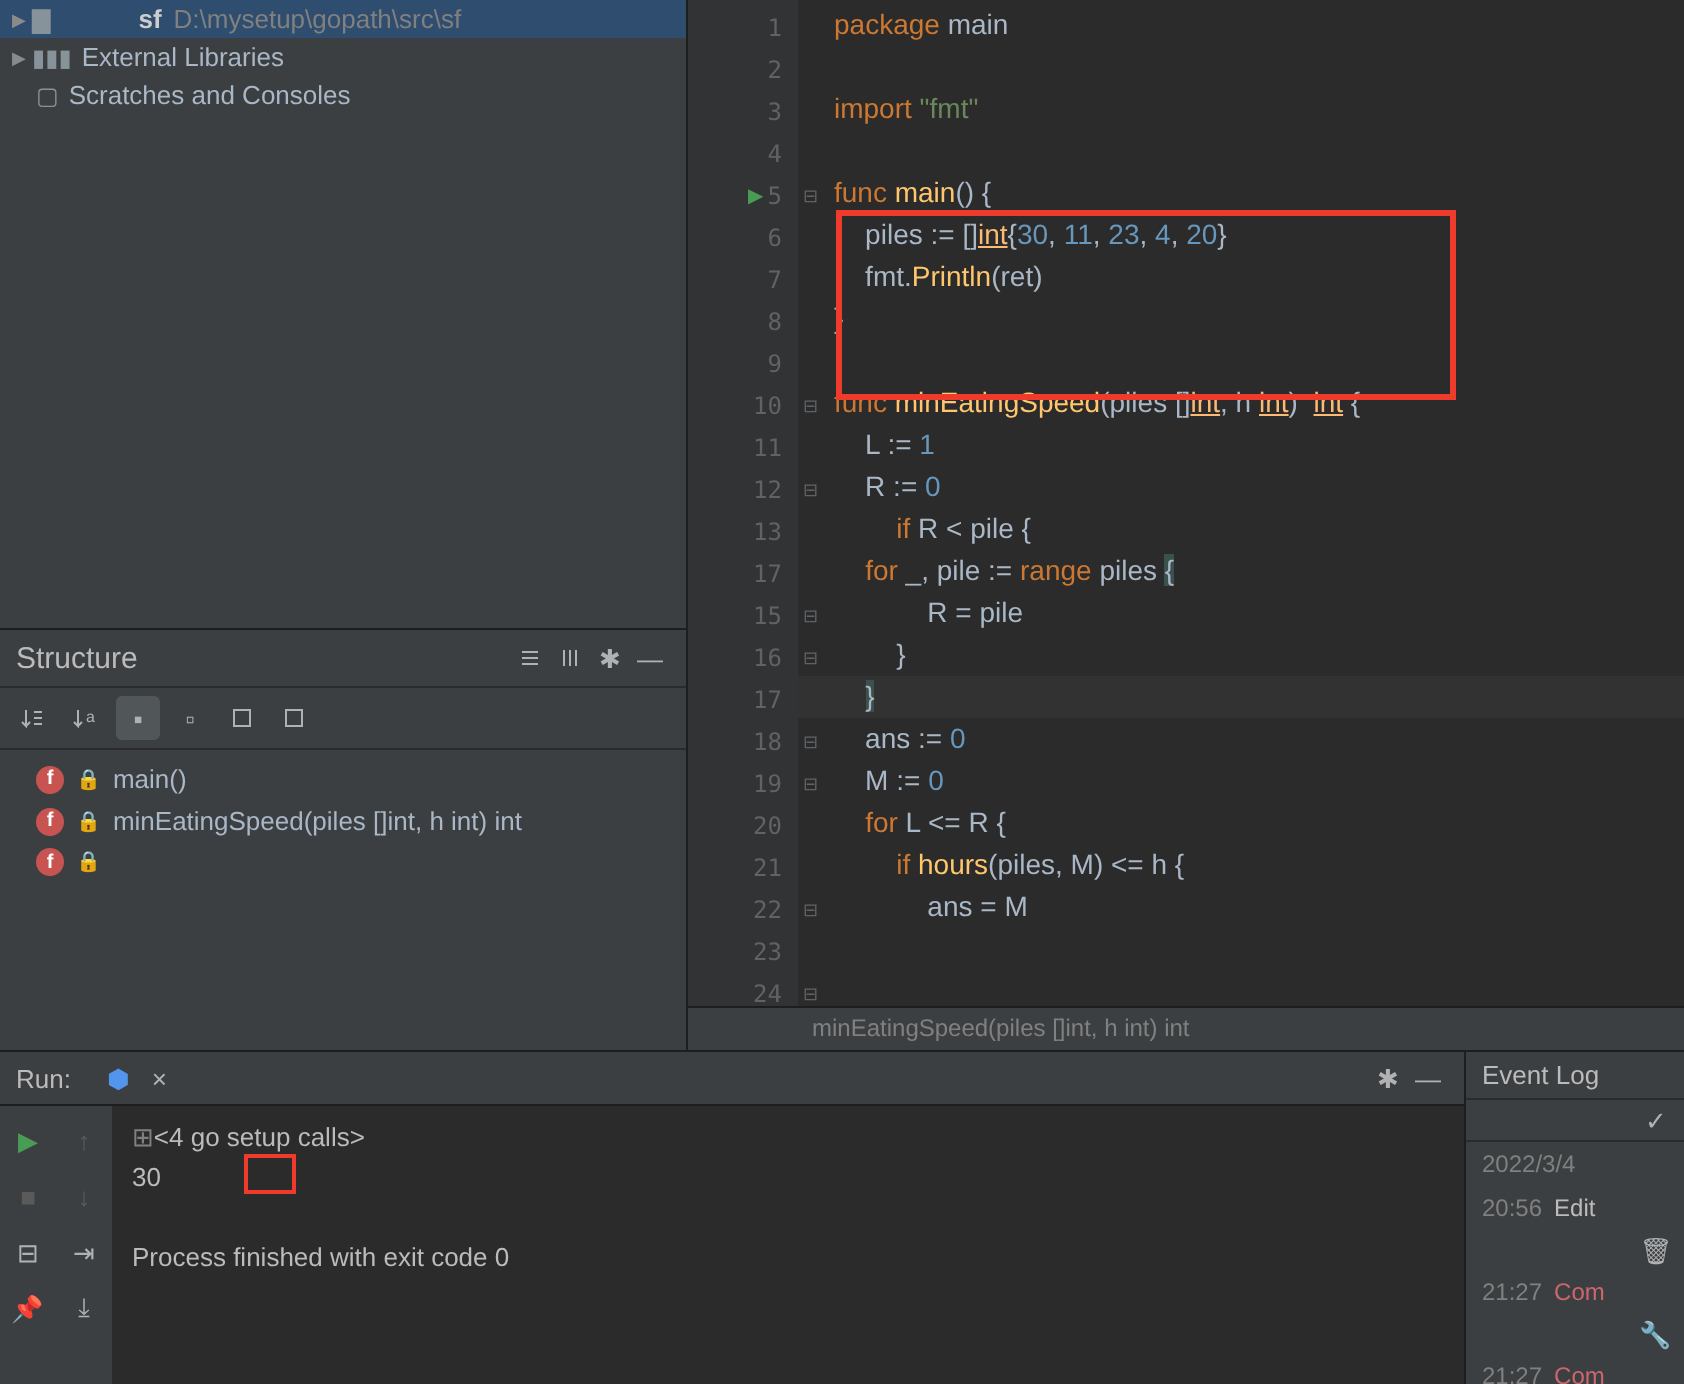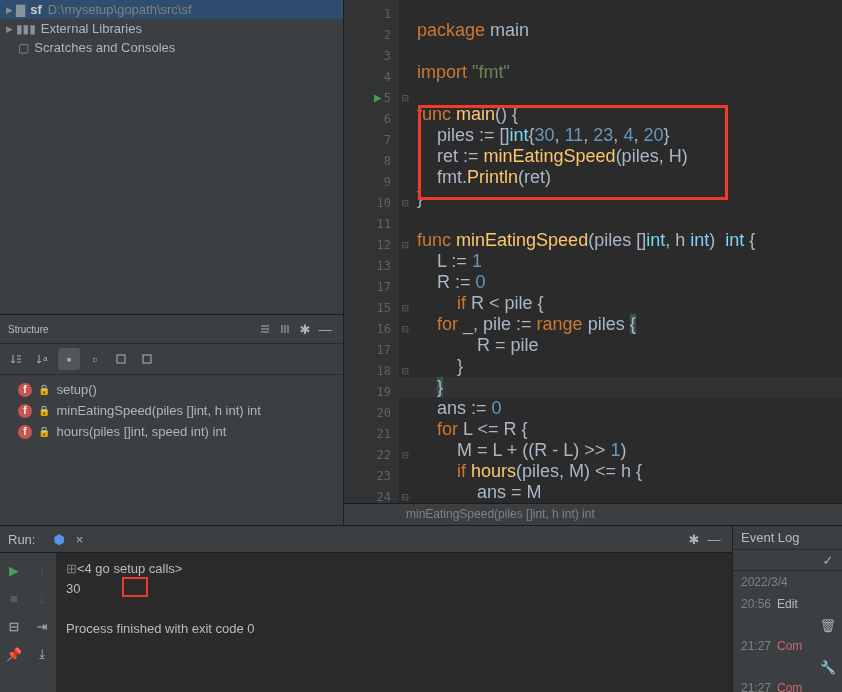--- a/index.html
+++ b/index.html
@@ -8,45 +8,45 @@
 .left-col{width:344px;display:flex;flex-direction:column;border-right:1px solid #1e1e1e;}
 .proj-panel{flex:1;background:#3c3f41;border-bottom:1px solid #1e1e1e;overflow:hidden;}
 .tree-row{display:flex;align-items:center;padding:2px 6px;cursor:default;}
 .tree-row.sel{background:#2f4d6e;}
 .indent0{padding-left:6px;}
 .indent1{padding-left:18px;}
 .chev{width:10px;font-size:9px;color:#8a8a8a;}
 .folder-icon{color:#87939a;margin-right:5px;font-size:12px;}
 .lib-icon{color:#87939a;margin-right:5px;font-size:12px;}
 .scratch-icon{color:#87939a;margin-right:5px;font-size:12px;}
-.dir-name{color:#cccccc;font-weight:bold;}
+.dir-name{color:#cccccc;font-weight:bold;margin-left:39px;}
 .dir-path{color:#808080;margin-left:6px;}
 .struct-panel{height:210px;background:#3c3f41;}
 .struct-hdr{display:flex;align-items:center;padding:4px 8px;border-bottom:1px solid#2b2b2b;}
-.struct-title{flex:1;color:#bbbbbb;font-size:10px;}
+.struct-title{flex:1;color:#bbbbbb;font-size:15px;}
 .tb-ic{width:20px;height:20px;display:flex;align-items:center;justify-content:center;color:#afb1b3;cursor:pointer;}
 .struct-tb{display:flex;padding:4px 6px;gap:4px;border-bottom:1px solid#2b2b2b;}
 .struct-btn{width:22px;height:22px;display:flex;align-items:center;justify-content:center;color:#afb1b3;cursor:pointer;border-radius:3px;}
 .struct-btn.active{background:#515658;}
 .struct-list{padding:4px 0;}
 .struct-item{display:flex;align-items:center;padding:3px 18px;}
 .fn-badge{width:14px;height:14px;border-radius:50%;background:#c75450;color:#fff;font-size:10px;display:flex;align-items:center;justify-content:center;margin-right:6px;font-weight:bold;}
 .lock-ic{color:#d28e4e;margin-right:6px;font-size:10px;}
 .editor{flex:1;background:#2b2b2b;display:flex;position:relative;}
 .gutter{width:55px;background:#313335;padding-top:3px;}
 .gutter-row{height:21px;display:flex;align-items:center;justify-content:flex-end;padding-right:8px;color:#606366;font-family:Consolas,monospace;font-size:12px;position:relative;}
 .run-icn{position:absolute;left:30px;color:#499c54;font-size:10px;}
 .fold{position:absolute;right:-10px;color:#606366;font-size:9px;}
-.code-area{flex:1;padding-top:20px;font-family:Consolas,monospace;font-size:18px;line-height:21px;position:relative;}
+.code-area{flex:1;padding-top:2px;font-family:Consolas,monospace;font-size:14px;line-height:21px;position:relative;}
 .code-line{height:21px;padding-left:18px;white-space:pre;}
 .code-line.hl{background:#323232;}
 .kw{color:#cc7832;}
 .str{color:#6a8759;}
 .fn{color:#ffc66d;}
-.typ{color:#7dd3fc;}
+.typ{color:#fdba74;text-decoration:underline;}
 .num{color:#6897bb;}
 .ident{color:#a9b7c6;}
 .redbox{position:absolute;border:3px solid #ee3b2b;}
 .redbox.big{left:418px;top:105px;width:310px;height:95px;}
 .breadcrumb{position:absolute;bottom:0;left:0;right:0;height:22px;background:#3c3f41;padding:3px 62px;color:#808080;font-size:12px;border-top:1px solid #1e1e1e;}
 .brace-hl{background:#3b514d;}
 .bottom{height:186px;display:flex;border-top:1px solid #1e1e1e;}
 .run-panel{flex:1;background:#2b2b2b;display:flex;flex-direction:column;}
 .run-hdr{display:flex;align-items:center;background:#3c3f41;padding:3px 8px;border-bottom:1px solid #1e1e1e;}
 .run-title{color:#bbbbbb;margin-right:10px;}
@@ -131,31 +131,30 @@
         <span class="struct-btn">
             <svg width="14" height="14">
               <rect x="3" y="3" width="8" height="8" stroke="#afb1b3" fill="none"></rect>
             </svg>
           </span>
       </div>
       <div class="struct-list" id="struct-list">
           <div class="struct-item">
             <span class="fn-badge">f</span>
             <span class="lock-ic">🔒</span>
-            <span>setup()</span>
+            <span>main()</span>
           </div>
           <div class="struct-item">
             <span class="fn-badge">f</span>
             <span class="lock-ic">🔒</span>
             <span>minEatingSpeed(piles []int, h int) int</span>
           </div>
           <div class="struct-item">
             <span class="fn-badge">f</span>
             <span class="lock-ic">🔒</span>
-            <span>hours(piles []int, speed int) int</span>
           </div>
         </div>
     </div>
   </div>
 
   <div class="editor">
     <div class="gutter" id="gutter">
         <div class="gutter-row">1</div>
         <div class="gutter-row">2</div>
         <div class="gutter-row">3</div>
@@ -182,35 +181,34 @@
         <div class="gutter-row">24<span class="fold">⊟</span></div>
         <div class="gutter-row">25</div>
       </div>
     <div class="code-area" id="code-area">
         <div class="code-line"><span class="kw">package</span> <span class="ident">main</span></div>
         <div class="code-line"></div>
         <div class="code-line"><span class="kw">import</span> <span class="str">"fmt"</span></div>
         <div class="code-line"></div>
         <div class="code-line"><span class="kw">func</span> <span class="fn">main</span>() {</div>
         <div class="code-line">    piles := []<span class="typ">int</span>{<span class="num">30</span>, <span class="num">11</span>, <span class="num">23</span>, <span class="num">4</span>, <span class="num">20</span>}</div>
-        <div class="code-line">    ret := <span class="fn">minEatingSpeed</span>(piles, H)</div>
         <div class="code-line">    fmt.<span class="fn">Println</span>(ret)</div>
         <div class="code-line">}</div>
         <div class="code-line"></div>
         <div class="code-line"><span class="kw">func</span> <span class="fn">minEatingSpeed</span>(piles []<span class="typ">int</span>, h <span class="typ">int</span>)  <span class="typ">int</span> {</div>
         <div class="code-line">    L := <span class="num">1</span></div>
         <div class="code-line">    R := <span class="num">0</span></div>
         <div class="code-line">        <span class="kw">if</span> R &lt; pile {</div>
         <div class="code-line">    <span class="kw">for</span> _, pile := <span class="kw">range</span> piles <span class="brace-hl">{</span></div>
         <div class="code-line">            R = pile</div>
         <div class="code-line">        }</div>
         <div class="code-line hl">    <span class="brace-hl">}</span></div>
         <div class="code-line">    ans := <span class="num">0</span></div>
+        <div class="code-line">    M := <span class="num">0</span></div>
         <div class="code-line">    <span class="kw">for</span> L &lt;= R {</div>
-        <div class="code-line">        M = L + ((R - L) &gt;&gt; <span class="num">1</span>)</div>
         <div class="code-line">        <span class="kw">if</span> <span class="fn">hours</span>(piles, M) &lt;= h {</div>
         <div class="code-line">            ans = M</div>
       </div>
     <div class="breadcrumb">minEatingSpeed(piles []int, h int) int</div>
   </div>
 </div>
 
 <div class="redbox big"></div>
 
 <div class="bottom">

